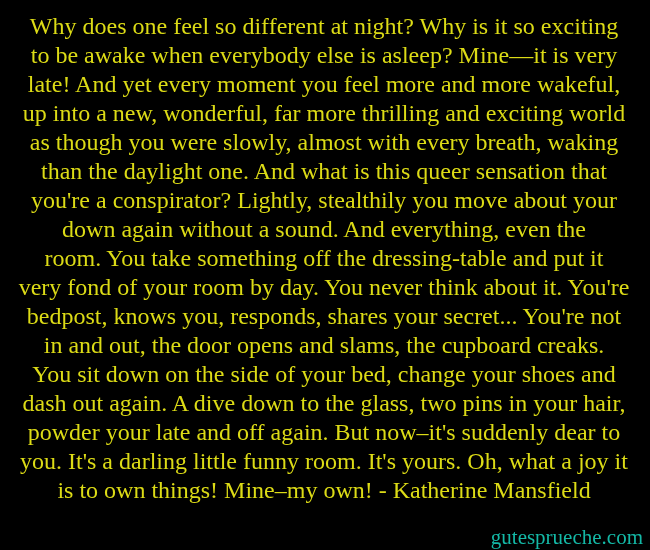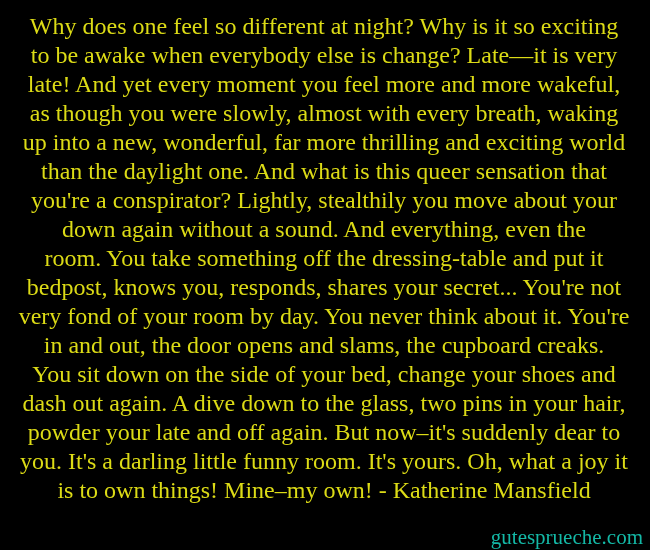--- a/index.html
+++ b/index.html
@@ -43,30 +43,30 @@
     font-size: 21px;
     line-height: 24px;
   }
 </style>
 </head>
 <body style="background: rgb(0, 0, 0);">
 
 <div class="quote-card">
   <div class="quote-text" style="color: rgb(220, 219, 22);">
       <div class="quote-line">Why does one feel so different at night? Why is it so exciting</div>
-      <div class="quote-line">to be awake when everybody else is change? Late—it is very</div>
+      <div class="quote-line">to be awake when everybody else is asleep? Mine—it is very</div>
       <div class="quote-line">late! And yet every moment you feel more and more wakeful,</div>
+      <div class="quote-line">up into a new, wonderful, far more thrilling and exciting world</div>
       <div class="quote-line">as though you were slowly, almost with every breath, waking</div>
-      <div class="quote-line">up into a new, wonderful, far more thrilling and exciting world</div>
       <div class="quote-line">than the daylight one. And what is this queer sensation that</div>
       <div class="quote-line">you're a conspirator? Lightly, stealthily you move about your</div>
       <div class="quote-line">down again without a sound. And everything, even the</div>
       <div class="quote-line">room. You take something off the dressing-table and put it</div>
+      <div class="quote-line">very fond of your room by day. You never think about it. You're</div>
       <div class="quote-line">bedpost, knows you, responds, shares your secret... You're not</div>
-      <div class="quote-line">very fond of your room by day. You never think about it. You're</div>
       <div class="quote-line">in and out, the door opens and slams, the cupboard creaks.</div>
       <div class="quote-line">You sit down on the side of your bed, change your shoes and</div>
       <div class="quote-line">dash out again. A dive down to the glass, two pins in your hair,</div>
       <div class="quote-line">powder your late and off again. But now–it's suddenly dear to</div>
       <div class="quote-line">you. It's a darling little funny room. It's yours. Oh, what a joy it</div>
       <div class="quote-line">is to own things! Mine–my own! - Katherine Mansfield</div>
     </div>
   <div class="watermark" style="color: #14b8a6;">gutesprueche.com</div>
 </div>
 

